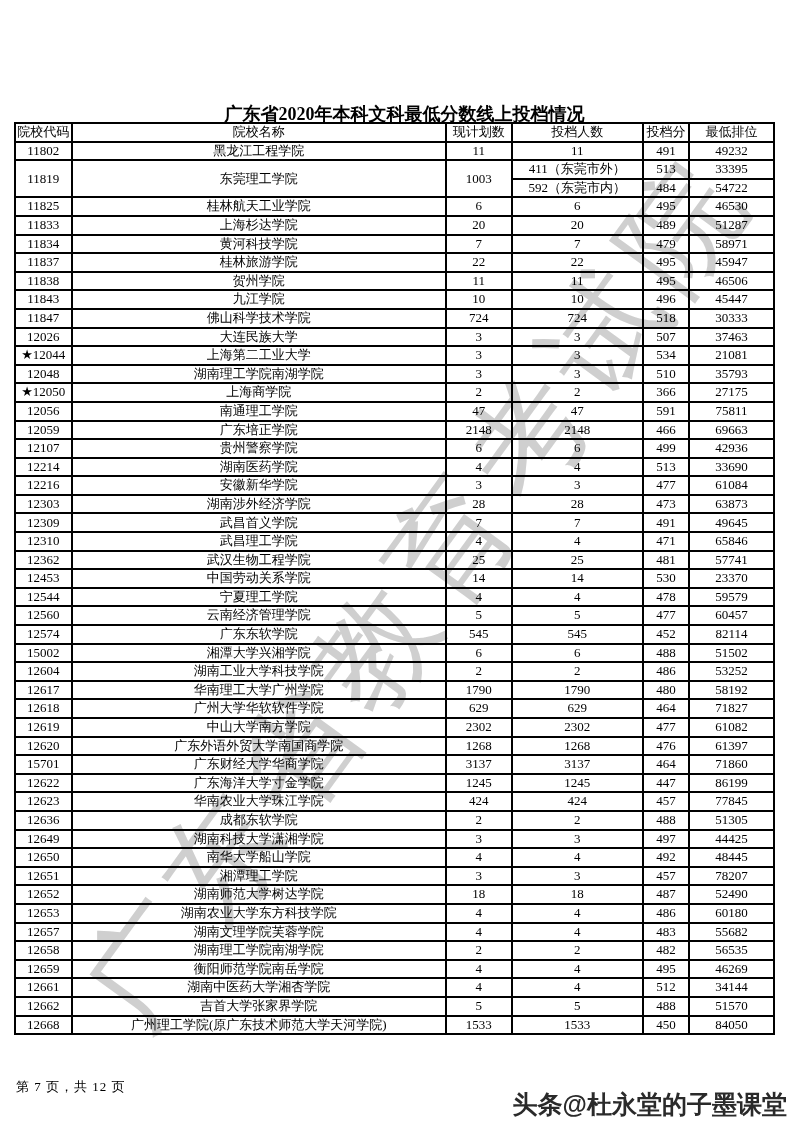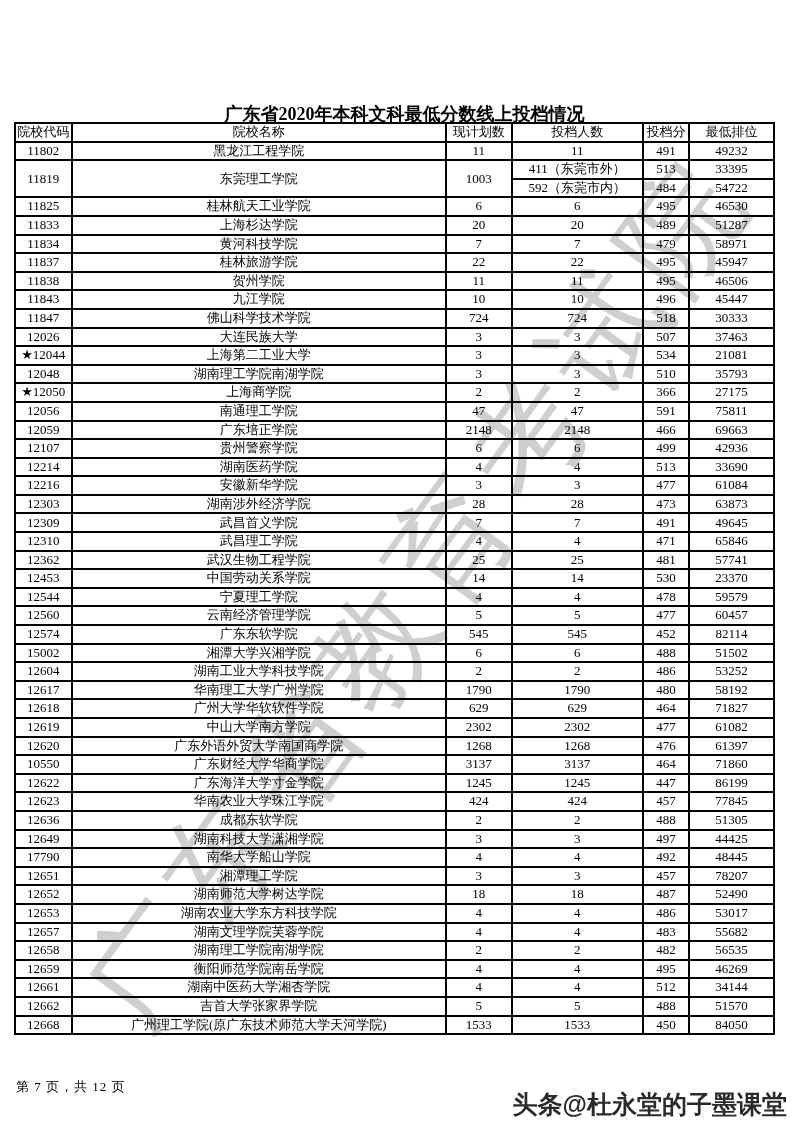--- a/index.html
+++ b/index.html
@@ -373,21 +373,21 @@
         </tr>
         <tr>
           <td rowspan="1" class="col-code">12620</td>
           <td rowspan="1" class="col-name">广东外语外贸大学南国商学院</td>
           <td rowspan="1" class="col-plan">1268</td>
           <td class="col-filed">1268</td>
           <td class="col-score">476</td>
           <td class="col-rank">61397</td>
         </tr>
         <tr>
-          <td rowspan="1" class="col-code">10550</td>
+          <td rowspan="1" class="col-code">15701</td>
           <td rowspan="1" class="col-name">广东财经大学华商学院</td>
           <td rowspan="1" class="col-plan">3137</td>
           <td class="col-filed">3137</td>
           <td class="col-score">464</td>
           <td class="col-rank">71860</td>
         </tr>
         <tr>
           <td rowspan="1" class="col-code">12622</td>
           <td rowspan="1" class="col-name">广东海洋大学寸金学院</td>
           <td rowspan="1" class="col-plan">1245</td>
@@ -413,21 +413,21 @@
         </tr>
         <tr>
           <td rowspan="1" class="col-code">12649</td>
           <td rowspan="1" class="col-name">湖南科技大学潇湘学院</td>
           <td rowspan="1" class="col-plan">3</td>
           <td class="col-filed">3</td>
           <td class="col-score">497</td>
           <td class="col-rank">44425</td>
         </tr>
         <tr>
-          <td rowspan="1" class="col-code">17790</td>
+          <td rowspan="1" class="col-code">12650</td>
           <td rowspan="1" class="col-name">南华大学船山学院</td>
           <td rowspan="1" class="col-plan">4</td>
           <td class="col-filed">4</td>
           <td class="col-score">492</td>
           <td class="col-rank">48445</td>
         </tr>
         <tr>
           <td rowspan="1" class="col-code">12651</td>
           <td rowspan="1" class="col-name">湘潭理工学院</td>
           <td rowspan="1" class="col-plan">3</td>
@@ -442,21 +442,21 @@
           <td class="col-filed">18</td>
           <td class="col-score">487</td>
           <td class="col-rank">52490</td>
         </tr>
         <tr>
           <td rowspan="1" class="col-code">12653</td>
           <td rowspan="1" class="col-name">湖南农业大学东方科技学院</td>
           <td rowspan="1" class="col-plan">4</td>
           <td class="col-filed">4</td>
           <td class="col-score">486</td>
-          <td class="col-rank">53017</td>
+          <td class="col-rank">60180</td>
         </tr>
         <tr>
           <td rowspan="1" class="col-code">12657</td>
           <td rowspan="1" class="col-name">湖南文理学院芙蓉学院</td>
           <td rowspan="1" class="col-plan">4</td>
           <td class="col-filed">4</td>
           <td class="col-score">483</td>
           <td class="col-rank">55682</td>
         </tr>
         <tr>

